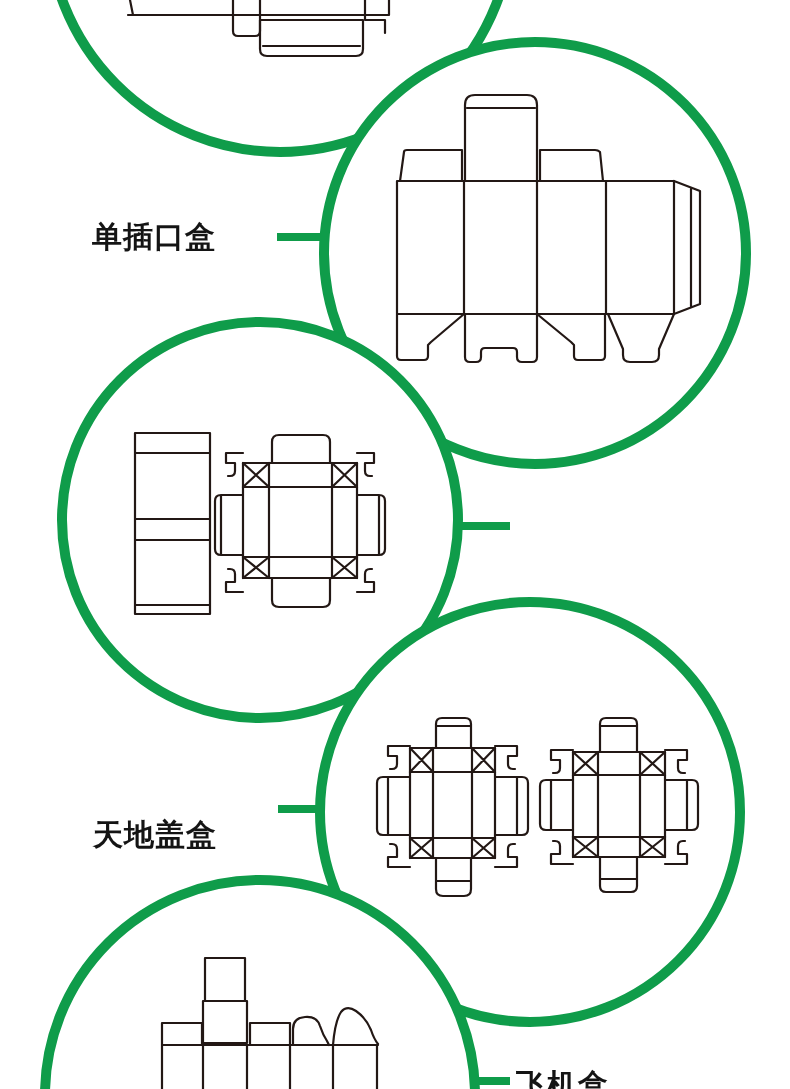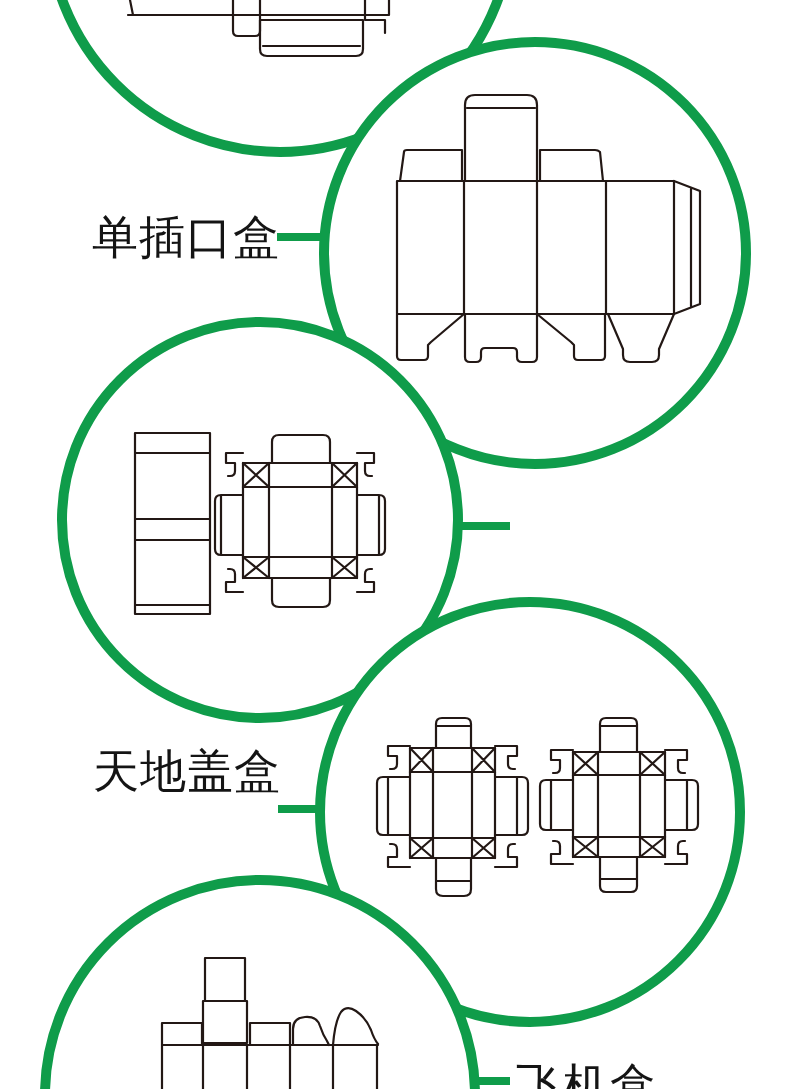--- a/index.html
+++ b/index.html
@@ -16,22 +16,22 @@
     overflow:hidden;
     margin:0 auto;
     font-family:"DejaVu Sans", sans-serif;
   }
   .stage svg{position:absolute;left:0;top:0;display:block;}
   .ring{fill:#ffffff;stroke:var(--green);stroke-width:10;}
   .die{fill:none;stroke:var(--line);stroke-width:2.2;stroke-linejoin:round;stroke-linecap:round;}
   .conn{fill:var(--green);}
   .label{
     position:absolute;
-    font-weight:normal;
-    font-size:46px;
+    font-weight:bold;
+    font-size:30px;
     line-height:46px;
     letter-spacing:1px;
     color:var(--text);
     white-space:nowrap;
   }
 </style>
 </head>
 <body>
 
 <div class="stage">
@@ -124,16 +124,16 @@
 
     <g>
       <rect class="conn" x="277" y="233" width="49" height="8"></rect>
       <rect class="conn" x="458" y="522" width="52" height="8"></rect>
       <rect class="conn" x="278" y="805" width="45" height="8"></rect>
       <rect class="conn" x="470" y="1077" width="40" height="8"></rect>
     </g>
   </svg>
 
   <div class="label" style="left:92px;top:214px;">单插口盒</div>
-  <div class="label" style="left:93px;top:748px;">天地盖盒</div>
+  <div class="label" style="left:93px;top:812px;">天地盖盒</div>
   <div class="label" style="left:516px;top:1062px;">飞机盒</div>
 
 </div>
 
 </body></html>

